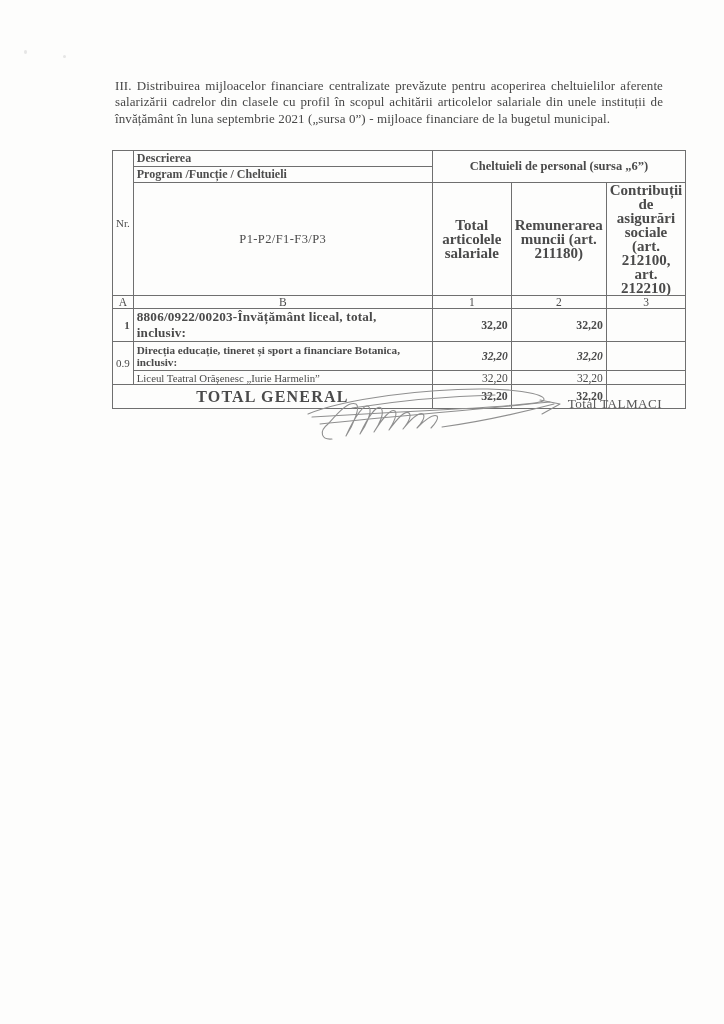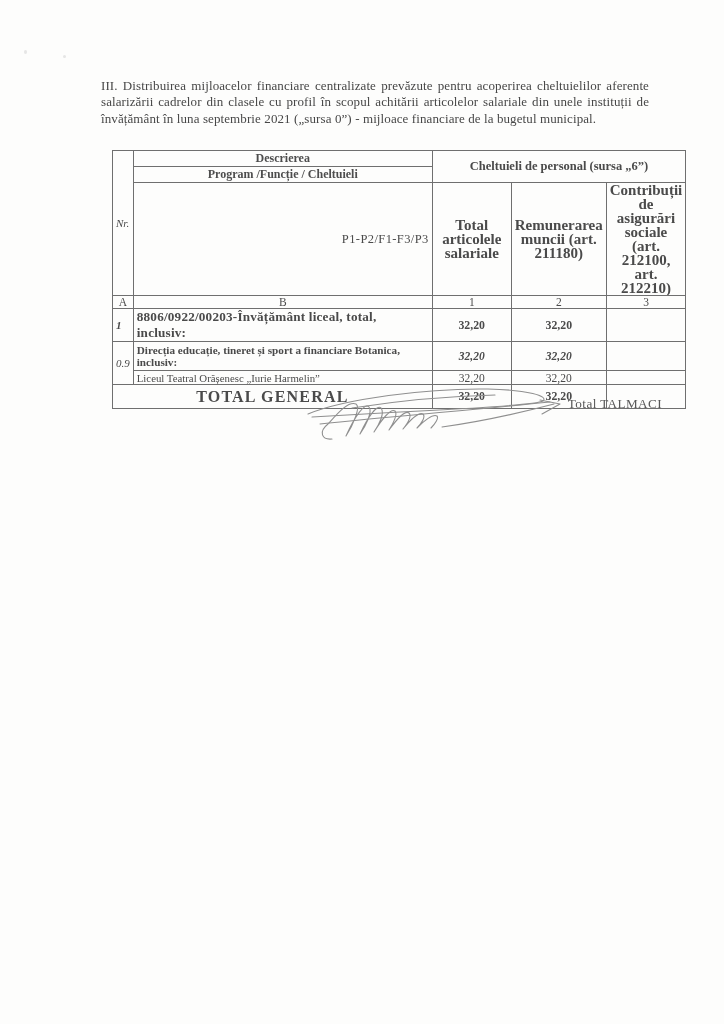--- a/index.html
+++ b/index.html
@@ -7,45 +7,45 @@
     position:relative;
     width:724px;height:1024px;
     background:#fdfdfc;
     font-family:"Liberation Serif","DejaVu Serif",serif;
     color:#3e3e3e;
     overflow:hidden;
     margin:0 auto;
   }
   .speck{position:absolute;background:#b9b9b9;border-radius:50%;opacity:.35;}
   .intro{
-    position:absolute;left:101px;top:78px;width:548px;
+    position:absolute;left:115px;top:78px;width:548px;
     font-size:13px;line-height:16.4px;text-align:justify;
     color:#474747;letter-spacing:.1px;
   }
   
   table.doc{
     position:absolute;left:112px;top:150px;
     border-collapse:collapse;table-layout:fixed;
     font-size:11.5px;color:#4a4a4a;
   }
   table.doc td{
     border:1px solid #6f6f6f;
     padding:0 3px;vertical-align:middle;overflow:hidden;
   }
-  td.nrcol{text-align:left;padding:0 1px;font-size:11px;font-style:italic;}
-  td.hdr{text-align:center;font-weight:bold;font-size:12px;color:#4d4d4d;}
+  td.nrcol{text-align:right;padding:0 1px;font-size:11px;}
+  td.hdr{font-weight:bold;font-size:12px;color:#4d4d4d;}
   td.hdr-span{text-align:center;font-weight:bold;font-size:12.5px;}
   td.colhead{text-align:center;font-weight:bold;font-size:15px;line-height:14px;}
-  td.p1cell{text-align:right;font-size:12.5px;letter-spacing:.4px;}
+  td.p1cell{text-align:center;font-size:12.5px;letter-spacing:.4px;}
   td.idx{text-align:center;font-size:11.5px;}
   td.rowlabel1{font-weight:bold;font-size:13.2px;padding-left:12px;letter-spacing:.2px;margin-top:20px;}
   td.rowlabel2{font-weight:bold;font-size:11.2px;line-height:12px;padding-left:4px;}
   td.rowlabel3{font-size:10.8px;padding-left:4px;margin-top:46px;}
   td.total{text-align:center;font-weight:bold;font-size:16px;letter-spacing:1.2px;}
-  td.val{text-align:center;padding-right:9px;}
+  td.val{text-align:right;padding-right:9px;}
   td.val.b{font-weight:bold;font-size:11.8px;}
   td.val.i{font-style:italic;font-weight:bold;font-size:11.5px;}
   
   .sec-title{
     position:absolute;top:361px;right:61px;
     font-size:13.2px;letter-spacing:.6px;color:#5b5b5b;
   }
   .sec-name{
     position:absolute;top:396px;right:62px;
     font-size:13.2px;letter-spacing:.4px;color:#585858;

